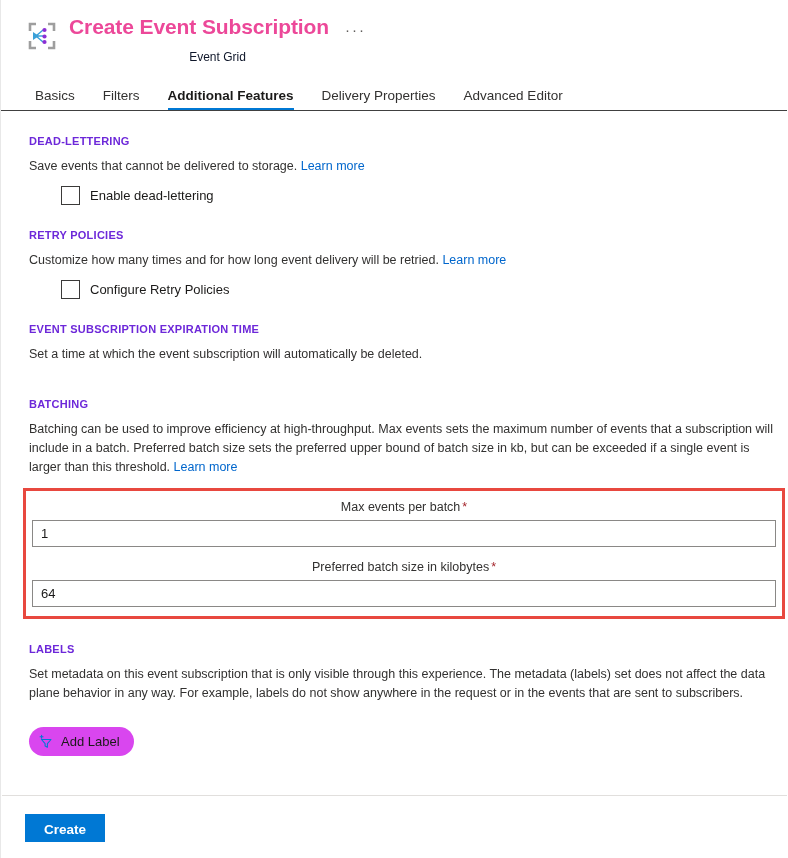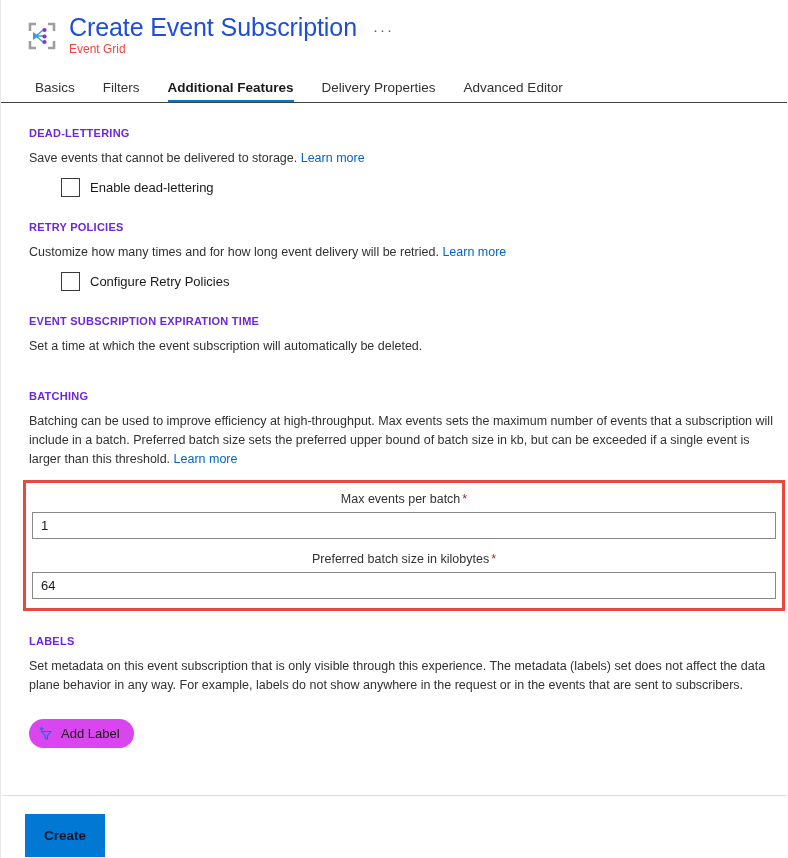--- a/index.html
+++ b/index.html
@@ -38,41 +38,42 @@
     flex: 0 0 38px;
   }
   .header-text {
     margin-left: 8px;
   }
   .title-row {
     display: flex;
     align-items: center;
   }
   .page-title {
-    font-size: 25px;
-    font-weight: 400;
+    font-size: 21px;
+    font-weight: 700;
     line-height: 26px;
-    color: #1d4ed8;
+    color: #ec4899;
     letter-spacing: -0.1px;
   }
   .ellipsis-menu {
     margin-left: 16px;
     margin-top: 6px;
     font-size: 15px;
     line-height: 10px;
     letter-spacing: 2px;
     color: #605e5c;
     cursor: pointer;
     user-select: none;
   }
   .subtitle {
     font-size: 12px;
-    color: #ef4444;
+    color: #0f172a;
     line-height: 16px;
-    margin-top: 1px;
+    margin-top: 9px;
+    text-align: center;
   }
 
   
   .tabbar {
     margin-top: 14px;
     padding-left: 34px;
     display: flex;
     align-items: flex-end;
     border-bottom: 1px solid #404040;
     height: 32px;
@@ -216,26 +217,26 @@
     height: 1px;
     background: #e1dfdd;
   }
   .footer {
     position: absolute;
     left: 24px;
     top: 814px;
   }
   .primary-btn {
     background: #0078d4;
-    color: #0f172a;
+    color: #ffffff;
     border: none;
     font-family: "Liberation Sans", sans-serif;
     font-size: 13.5px;
     font-weight: 600;
-    height: 43px;
+    height: 28px;
     min-width: 80px;
     padding: 8px 16px;
     cursor: pointer;
   }
 </style>
 </head>
 <body>
 
 <div class="page">
 

